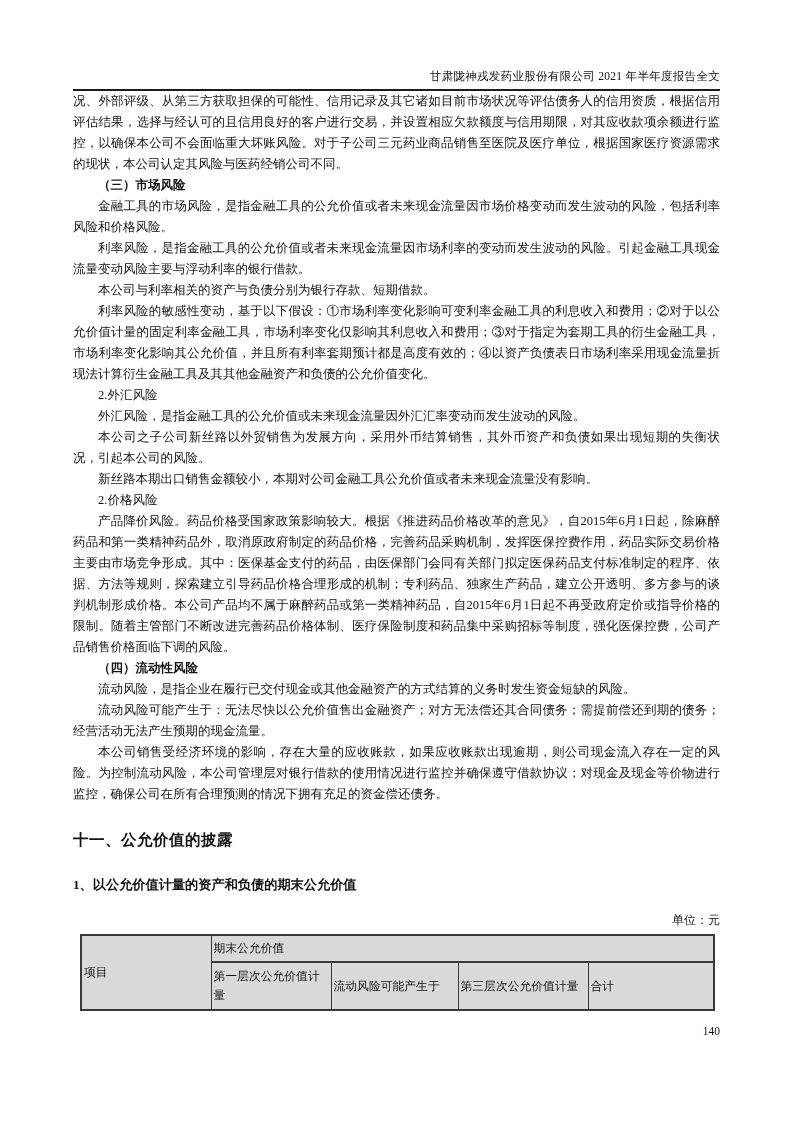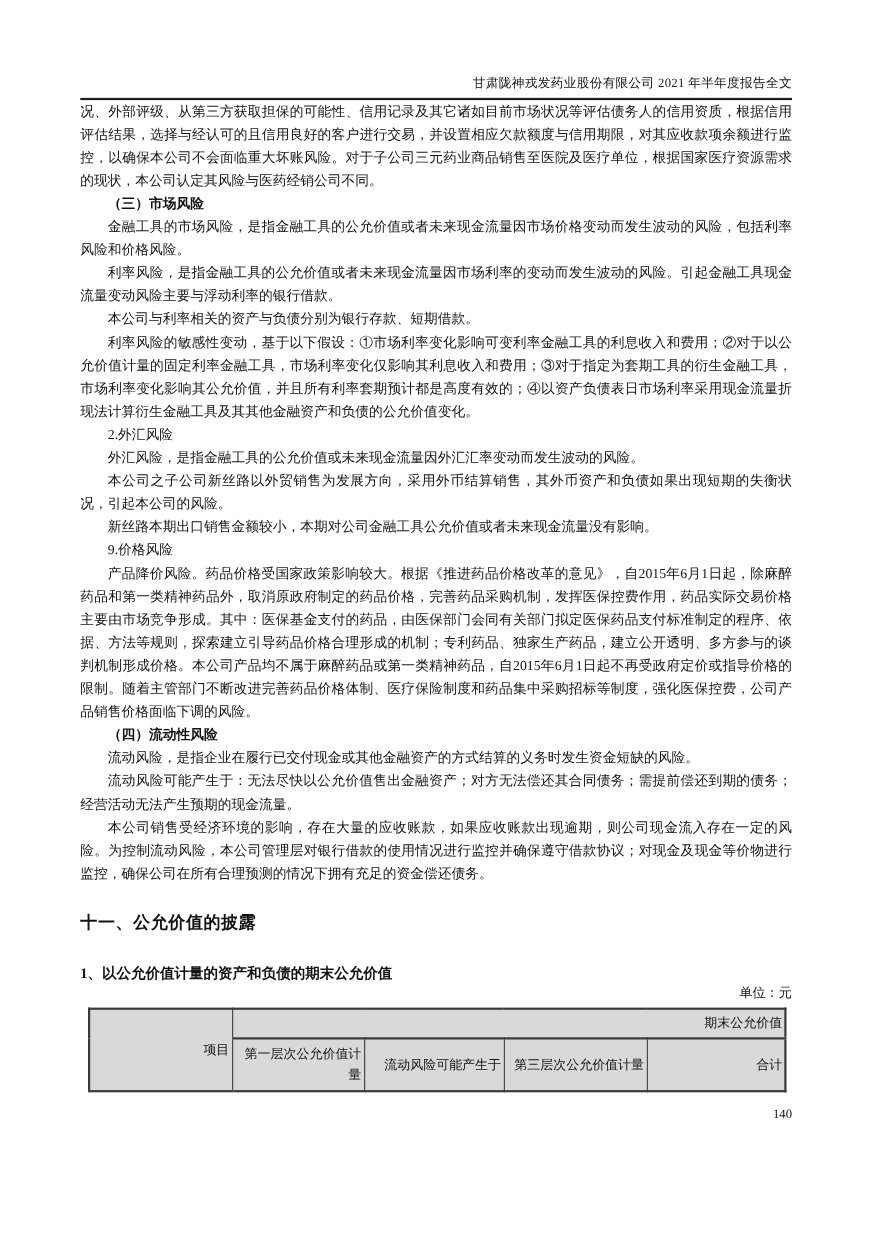--- a/index.html
+++ b/index.html
@@ -39,38 +39,38 @@
     line-height:22px;
     letter-spacing:0.5px;
   }
   h2.sub-title {
     font-size:13.2px;
     font-weight:bold;
     margin:24px 0 0 0;
     line-height:19px;
   }
   .unit-label {
-    margin-top:0;
+    margin-top:18px;
     font-size:12px;
     text-align:right;
   }
   table.fv-table {
     border-collapse:collapse;
     margin:5px 0 0 7px;
     width:633px;
     table-layout:fixed;
     border:2px solid #3a3a3a;
   }
   table.fv-table th {
     border:1px solid #3a3a3a;
     background:#d9d9d9;
     font-weight:normal;
     font-size:11.8px;
     line-height:19px;
-    text-align:right;
+    text-align:left;
     vertical-align:middle;
     padding:2px 2px;
   }
   tr.row-group th { height:21px; }
   tr.row-group th { border-bottom:2px solid #3a3a3a; }
   tr.row-sub th { height:42px; }
   .page-number {
     margin-top:14px;
     text-align:right;
     font-size:11.5px;
@@ -87,21 +87,21 @@
     <p>况、外部评级、从第三方获取担保的可能性、信用记录及其它诸如目前市场状况等评估债务人的信用资质，根据信用评估结果，选择与经认可的且信用良好的客户进行交易，并设置相应欠款额度与信用期限，对其应收款项余额进行监控，以确保本公司不会面临重大坏账风险。对于子公司三元药业商品销售至医院及医疗单位，根据国家医疗资源需求的现状，本公司认定其风险与医药经销公司不同。</p>
     <p class="indent bold">（三）市场风险</p>
     <p class="indent">金融工具的市场风险，是指金融工具的公允价值或者未来现金流量因市场价格变动而发生波动的风险，包括利率风险和价格风险。</p>
     <p class="indent">利率风险，是指金融工具的公允价值或者未来现金流量因市场利率的变动而发生波动的风险。引起金融工具现金流量变动风险主要与浮动利率的银行借款。</p>
     <p class="indent">本公司与利率相关的资产与负债分别为银行存款、短期借款。</p>
     <p class="indent">利率风险的敏感性变动，基于以下假设：①市场利率变化影响可变利率金融工具的利息收入和费用；②对于以公允价值计量的固定利率金融工具，市场利率变化仅影响其利息收入和费用；③对于指定为套期工具的衍生金融工具，市场利率变化影响其公允价值，并且所有利率套期预计都是高度有效的；④以资产负债表日市场利率采用现金流量折现法计算衍生金融工具及其其他金融资产和负债的公允价值变化。</p>
     <p class="indent">2.外汇风险</p>
     <p class="indent">外汇风险，是指金融工具的公允价值或未来现金流量因外汇汇率变动而发生波动的风险。</p>
     <p class="indent">本公司之子公司新丝路以外贸销售为发展方向，采用外币结算销售，其外币资产和负债如果出现短期的失衡状况，引起本公司的风险。</p>
     <p class="indent">新丝路本期出口销售金额较小，本期对公司金融工具公允价值或者未来现金流量没有影响。</p>
-    <p class="indent">9.价格风险</p>
+    <p class="indent">2.价格风险</p>
     <p class="indent">产品降价风险。药品价格受国家政策影响较大。根据《推进药品价格改革的意见》，自2015年6月1日起，除麻醉药品和第一类精神药品外，取消原政府制定的药品价格，完善药品采购机制，发挥医保控费作用，药品实际交易价格主要由市场竞争形成。其中：医保基金支付的药品，由医保部门会同有关部门拟定医保药品支付标准制定的程序、依据、方法等规则，探索建立引导药品价格合理形成的机制；专利药品、独家生产药品，建立公开透明、多方参与的谈判机制形成价格。本公司产品均不属于麻醉药品或第一类精神药品，自2015年6月1日起不再受政府定价或指导价格的限制。随着主管部门不断改进完善药品价格体制、医疗保险制度和药品集中采购招标等制度，强化医保控费，公司产品销售价格面临下调的风险。</p>
     <p class="indent bold">（四）流动性风险</p>
     <p class="indent">流动风险，是指企业在履行已交付现金或其他金融资产的方式结算的义务时发生资金短缺的风险。</p>
     <p class="indent">流动风险可能产生于：无法尽快以公允价值售出金融资产；对方无法偿还其合同债务；需提前偿还到期的债务；经营活动无法产生预期的现金流量。</p>
     <p class="indent">本公司销售受经济环境的影响，存在大量的应收账款，如果应收账款出现逾期，则公司现金流入存在一定的风险。为控制流动风险，本公司管理层对银行借款的使用情况进行监控并确保遵守借款协议；对现金及现金等价物进行监控，确保公司在所有合理预测的情况下拥有充足的资金偿还债务。</p>
   </div>
 
   <h1 class="section-title">十一、公允价值的披露</h1>
 
   <h2 class="sub-title">1、以公允价值计量的资产和负债的期末公允价值</h2>

